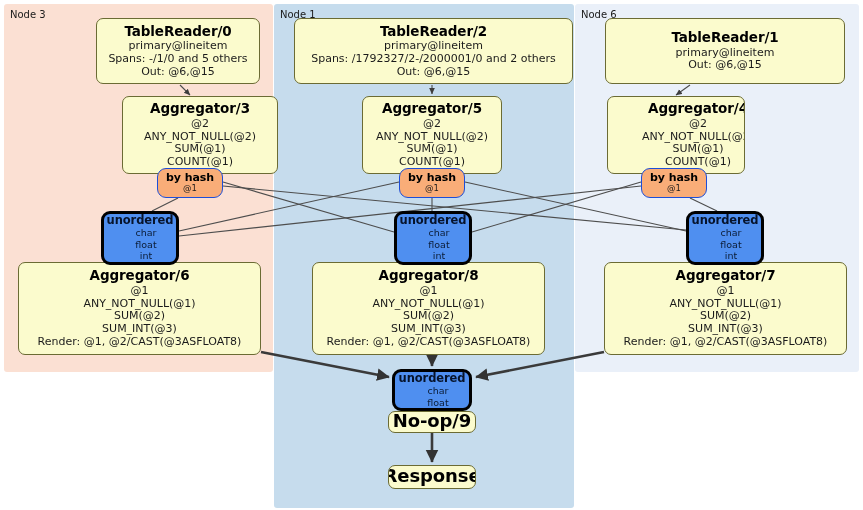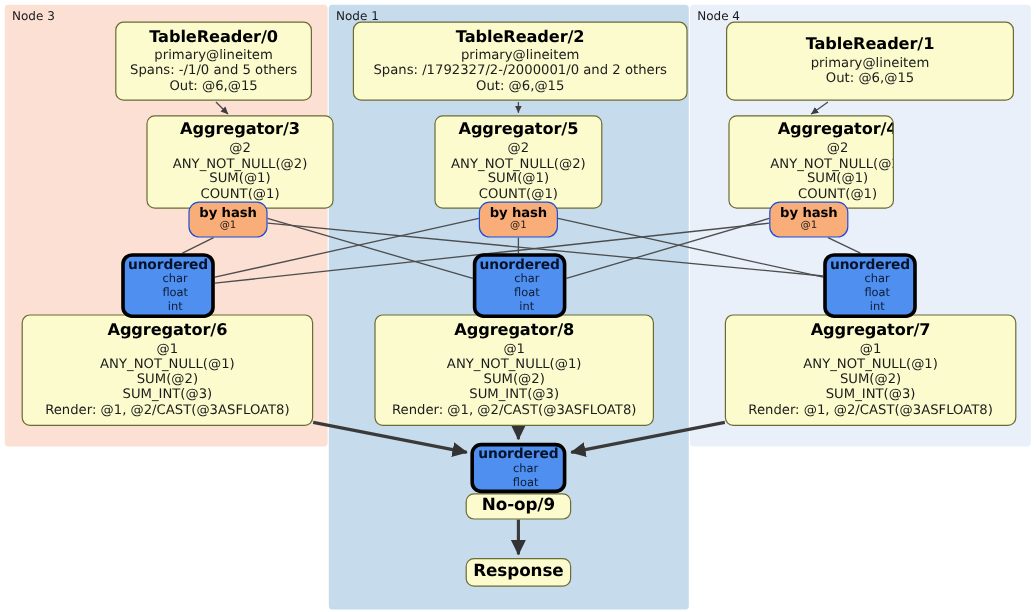--- a/index.html
+++ b/index.html
@@ -100,35 +100,35 @@
     margin-bottom: 0;
   }
   .node.stream .line {
     font-size: 9.5px;
     color: #0b1c36;
     line-height: 1.22;
     padding-left: 12px;
   }
   
   .node.small .title {
-    font-size: 14px;
+    font-size: 18px;
   }
 </style>
 </head>
 <body>
 
 <div id="canvas">
 
   <div id="panels">
       <div class="panel" style="left: 4px; top: 4px; width: 269px; height: 368px; background: rgb(251, 224, 211);"></div>
       <div class="panel-label" style="left: 10px; top: 10px;">Node 3</div>
       <div class="panel" style="left: 274px; top: 4px; width: 300px; height: 504px; background: rgb(198, 220, 237);"></div>
       <div class="panel-label" style="left: 280px; top: 10px;">Node 1</div>
       <div class="panel" style="left: 575px; top: 4px; width: 284px; height: 368px; background: rgb(234, 240, 249);"></div>
-      <div class="panel-label" style="left: 581px; top: 10px;">Node 4</div>
+      <div class="panel-label" style="left: 581px; top: 10px;">Node 6</div>
     </div>
 
   <svg id="edges" viewBox="0 0 863 510" xmlns="http://www.w3.org/2000/svg">
     <defs>
       <marker id="arrow-thin" markerWidth="7" markerHeight="7" refX="5.4" refY="3" orient="auto" markerUnits="strokeWidth">
         <path d="M0,0.4 L5.6,3 L0,5.6 z" fill="#3d3d3d"></path>
       </marker>
       <marker id="arrow-thick" markerWidth="6" markerHeight="6" refX="4.6" refY="2.6" orient="auto" markerUnits="strokeWidth">
         <path d="M0,0.2 L4.9,2.6 L0,5.0 z" fill="#333333"></path>
       </marker>

